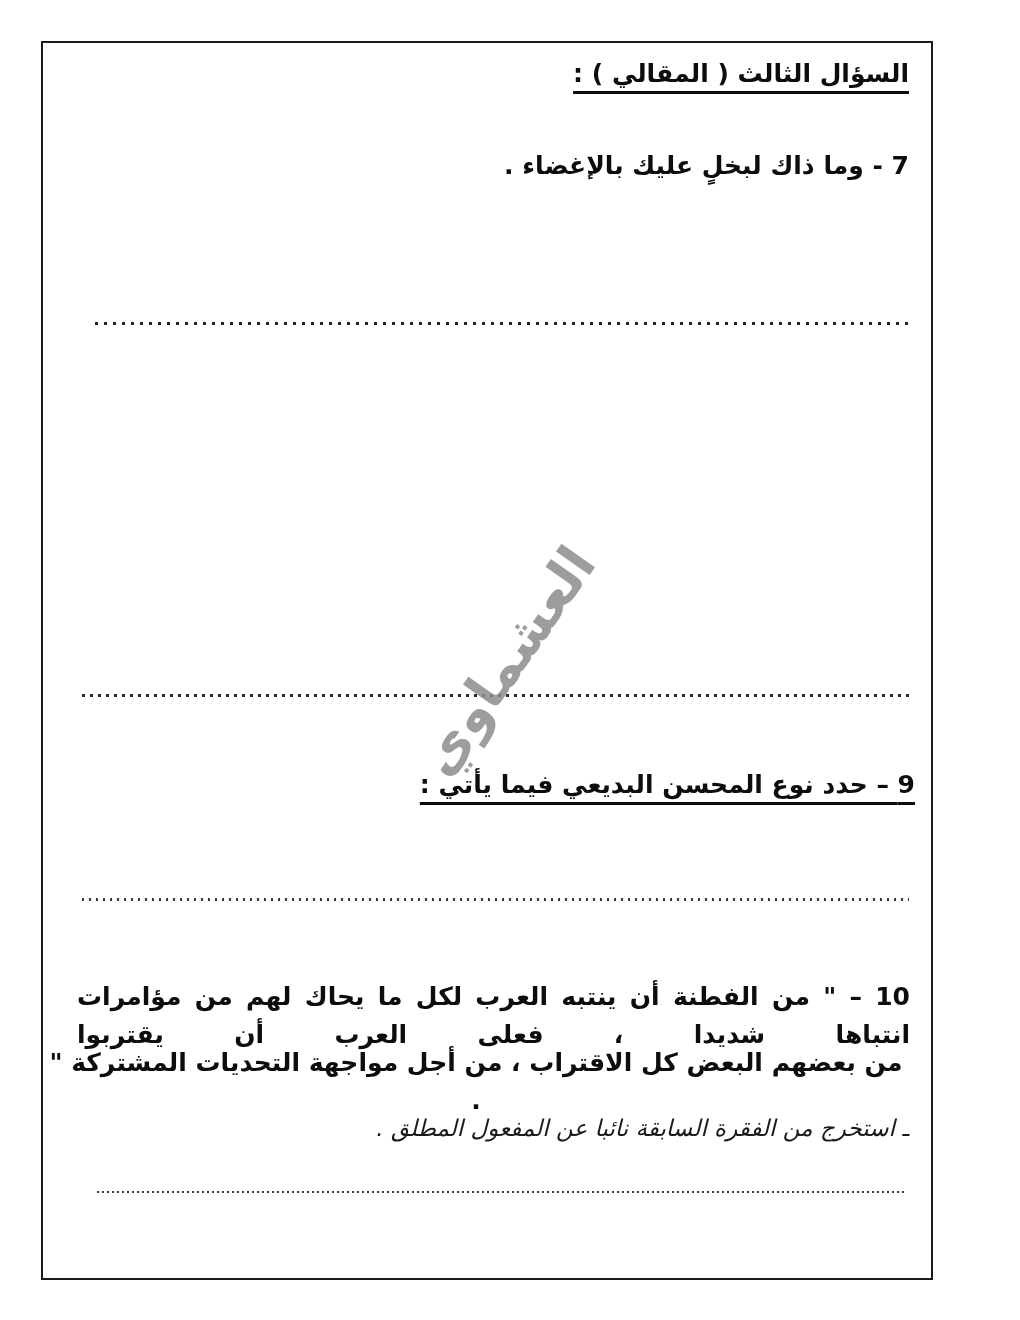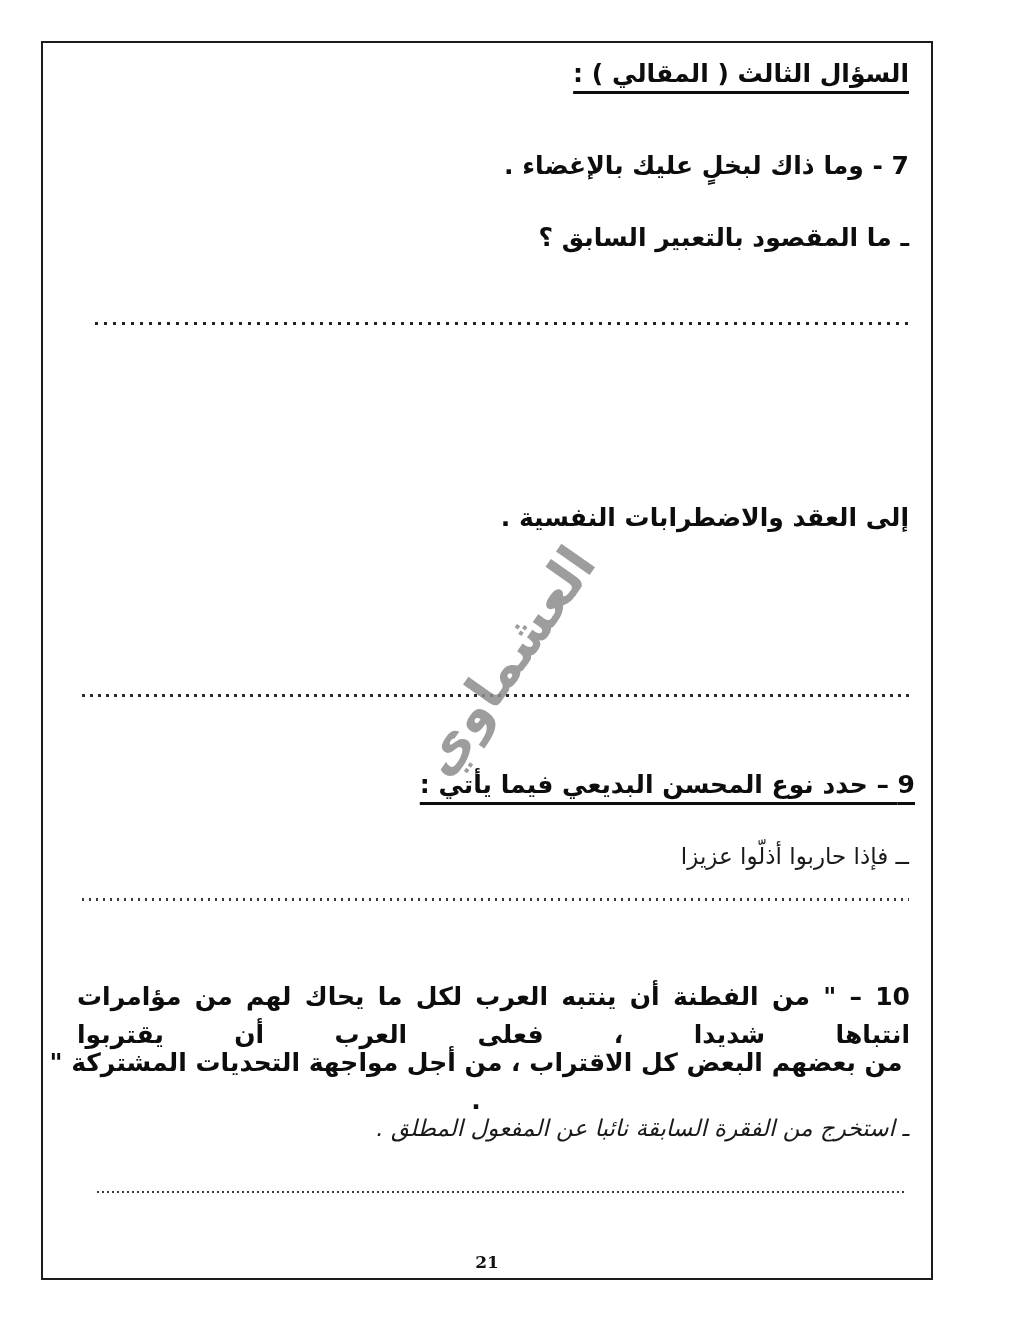--- a/index.html
+++ b/index.html
@@ -35,43 +35,39 @@
 </style>
 </head>
 <body>
 
 <div class="frame">
 
   <div class="abs bold-line underlined right-al" style="top:12px;right:22px;">السؤال الثالث ( المقالي ) :</div>
 
   <div class="abs bold-line right-al" style="top:104px;right:22px;">7 - وما ذاك لبخلٍ عليك بالإغضاء .</div>
 
-  <div class="abs bold-line right-al" style="top:176px;right:22px;">ـ ما المقصود بالتعبير السابق ؟</div>
 
   <div class="dots dots-1" style="top:279px;left:52px;right:22px;"></div>
 
 
-  <div class="abs bold-line right-al" style="top:456px;right:22px;">إلى العقد والاضطرابات النفسية .</div>
 
 
   <div class="dots dots-2" style="top:651px;left:39px;right:22px;"></div>
 
   <div class="abs bold-line underlined right-al" style="top:723px;right:16px;">9 – حدد نوع المحسن البديعي فيما يأتي :</div>
 
   <div class="abs reg-line poetry" style="top:795px;right:22px;">
-    <span>ــ فإذا حاربوا أذلّوا عزيزا</span>
   </div>
 
   <div class="dots dots-3" style="top:855px;left:39px;right:22px;"></div>
 
   <div class="abs bold-line justify-full" style="top:935px;left:34px;right:21px;">10 – " من الفطنة أن ينتبه العرب لكل ما يحاك لهم من مؤامرات انتباها شديدا ، فعلى العرب أن يقتربوا</div>
 
   <div class="abs bold-line right-al" style="top:1001px;right:22px;text-align:center;">من بعضهم البعض كل الاقتراب ، من أجل مواجهة التحديات المشتركة " .</div>
 
   <div class="abs reg-line right-al" style="top:1067px;right:22px;font-style:italic;">ـ استخرج من الفقرة السابقة نائبا عن المفعول المطلق .</div>
 
   <div class="dots dots-4" style="top:1148px;left:54px;right:25px;"></div>
 
   <div class="watermark">العشماوي</div>
 
-  <div class="pagenum">21</div>
 
 </div>
 
 </body></html>

